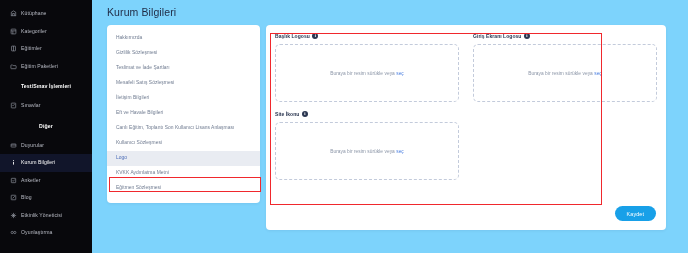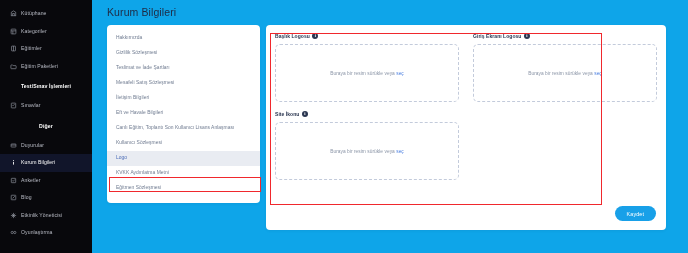--- a/index.html
+++ b/index.html
@@ -6,21 +6,21 @@
   html, body {
     width: 688px; height: 253px;
     overflow: hidden;
     background: #eef1f6;
     font-family: "Liberation Sans", sans-serif;
   }
   #app {
     position: relative;
     width: 688px; height: 253px;
     display: flex;
-    background: #0ea5e9;
+    background: #7dd3fc;
   }
 
   
   .sidebar {
     width: 92px;
     height: 253px;
     background: #08080c;
     flex: 0 0 92px;
     padding-top: 5px;
     position: relative;

